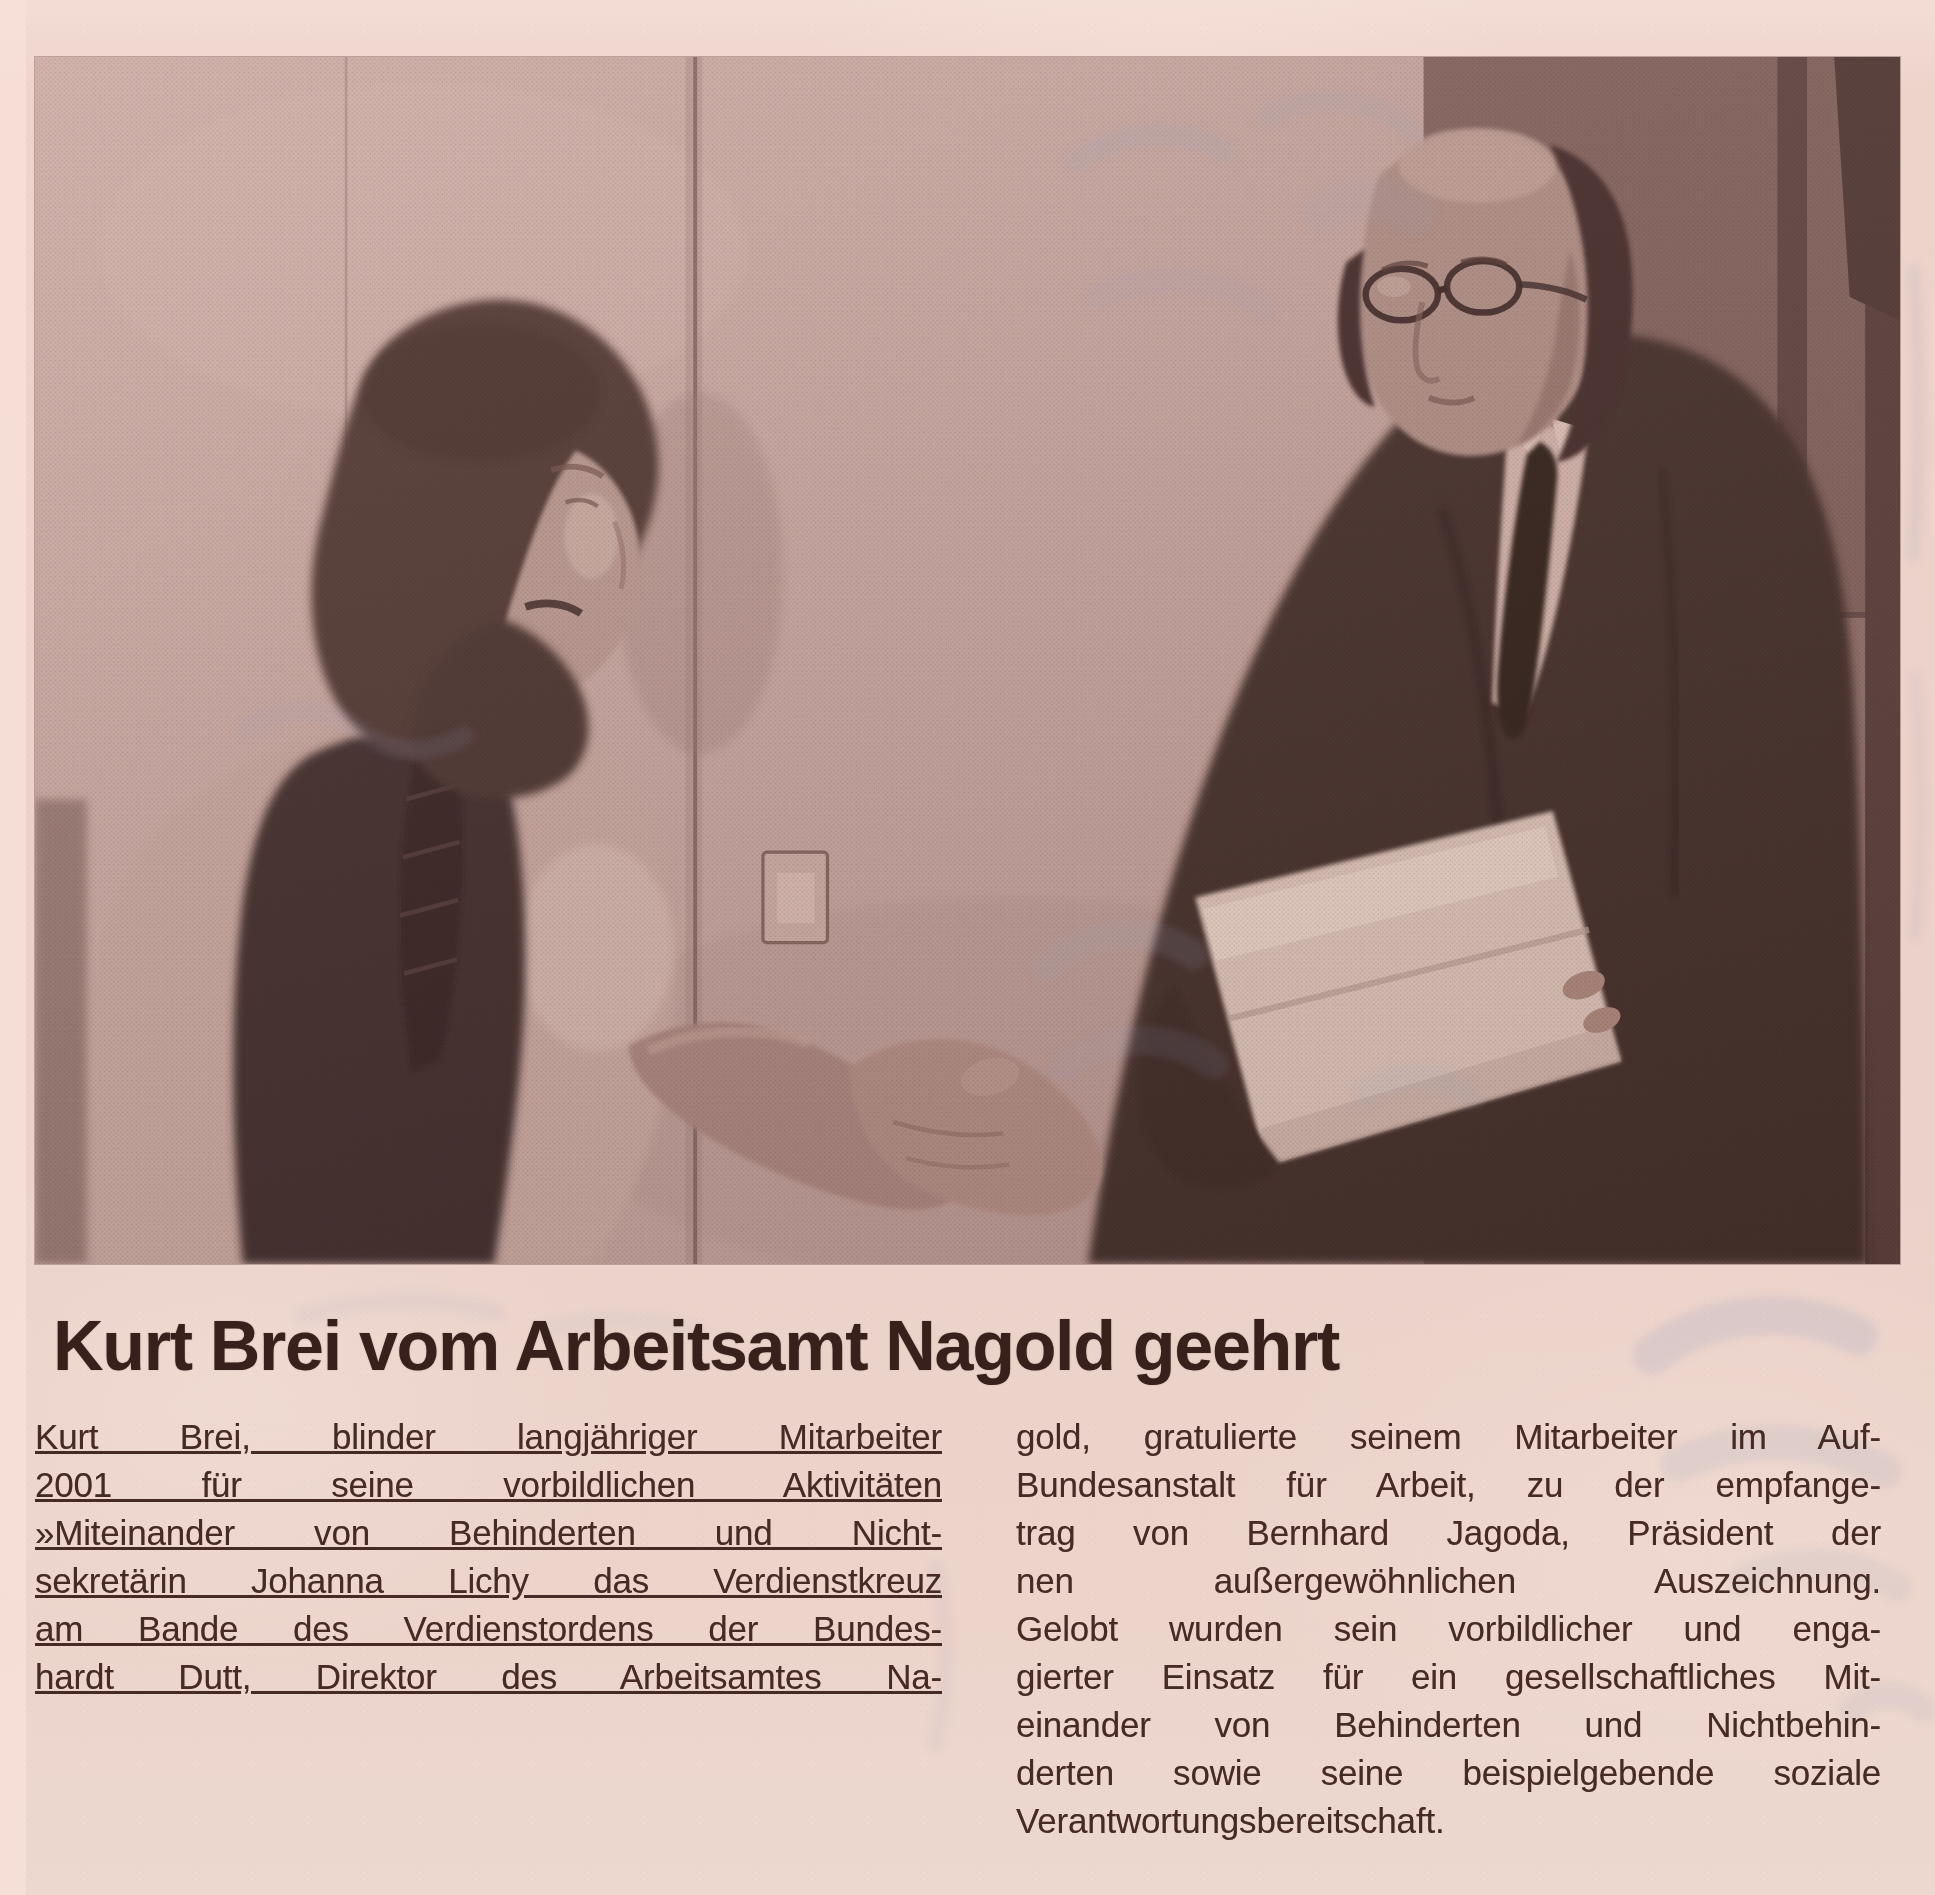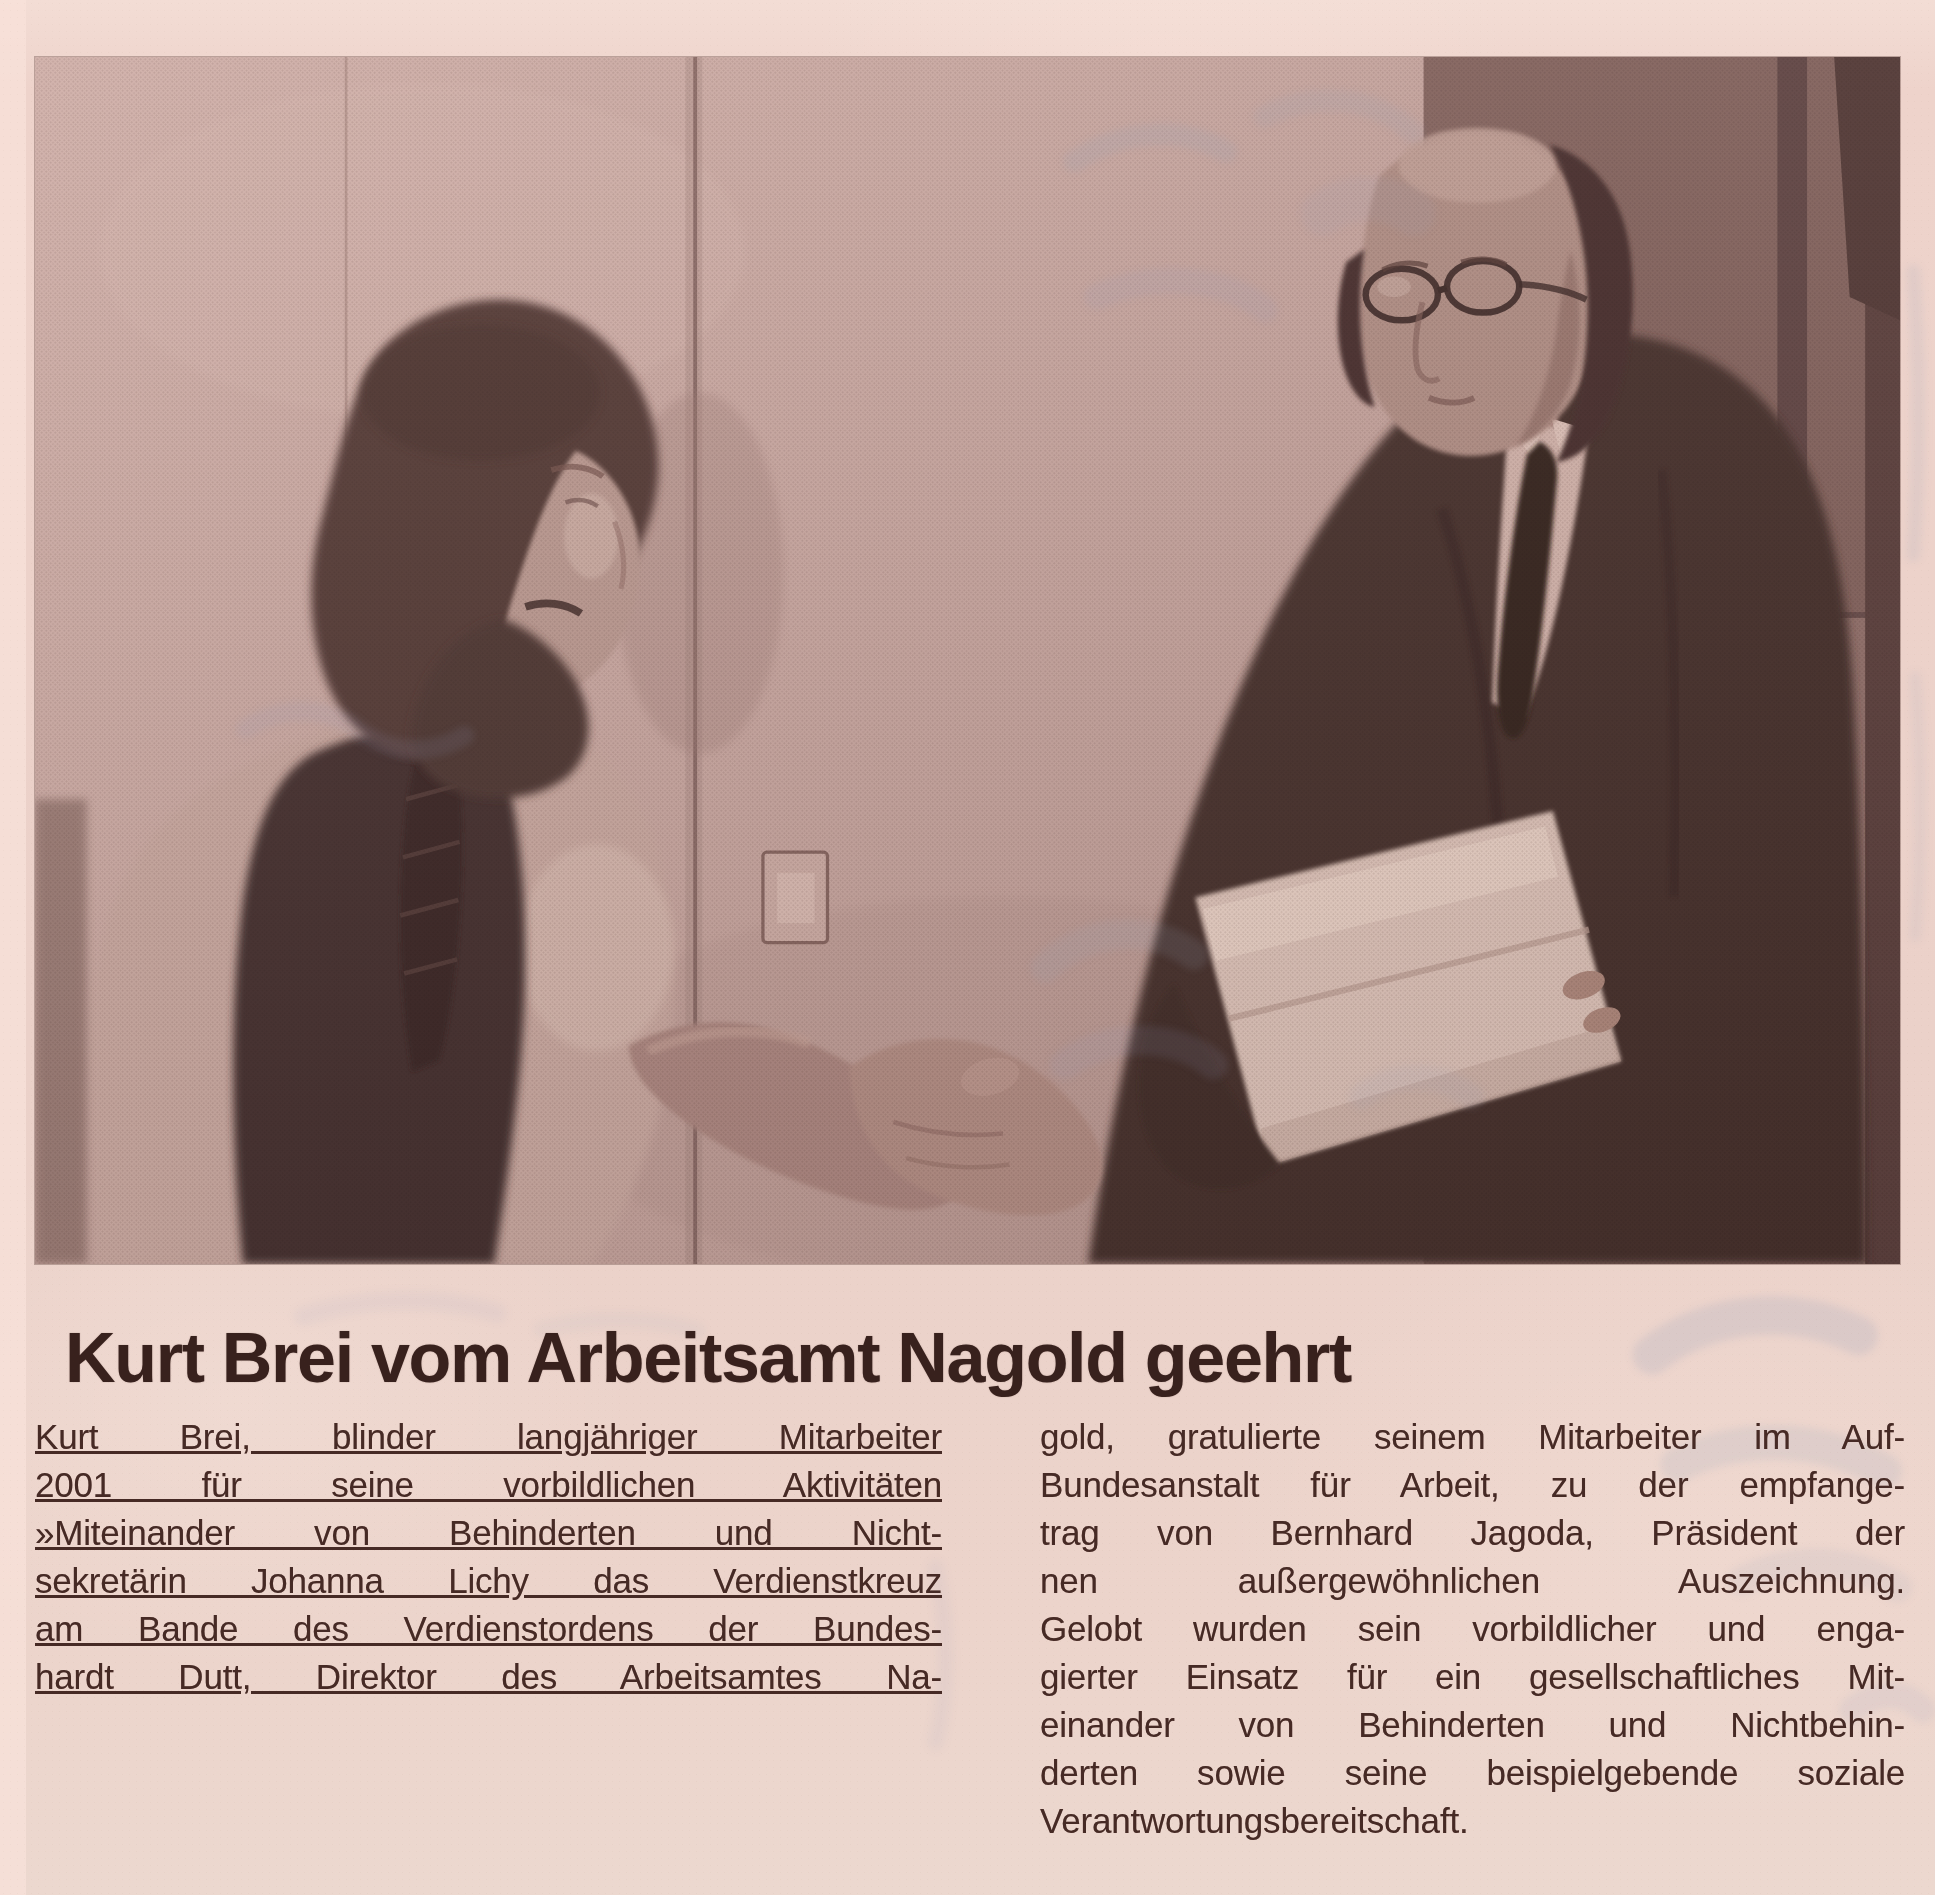--- a/index.html
+++ b/index.html
@@ -42,30 +42,30 @@
   }
   .photo-tint{
     position:absolute;inset:0;pointer-events:none;
     background:linear-gradient(160deg,rgba(238,202,192,.15),rgba(115,78,72,.10));
   }
 
   .ghosts{position:absolute;left:0;top:0;width:1936px;height:1895px;pointer-events:none;}
 
   
   .headline{
-    position:absolute;left:49px;top:1302px;width:1852px;margin:16px;
+    position:absolute;left:49px;top:1302px;width:1852px;margin:4px;
     font-size:70px;font-weight:700;letter-spacing:-1.3px;color:#38211d;
     text-shadow:0 0 1.3px rgba(70,40,34,.35);
     white-space:nowrap;
   }
 
   
   .col{position:absolute;top:1413px;color:#462a25;text-shadow:0 0 0.6px rgba(74,45,40,.4);}
   .col-left{left:35px;width:907px;text-decoration:underline;}
-  .col-right{left:1016px;width:865px;margin-left:24px;}
+  .col-right{left:1016px;width:865px;}
   .line{
     font-size:35px;line-height:48px;height:48px;
     text-align:justify;text-align-last:justify;
     letter-spacing:-0.2px;
   }
   .col-right .line:last-child{text-align-last:left;}
 </style>
 </head>
 <body>
 

